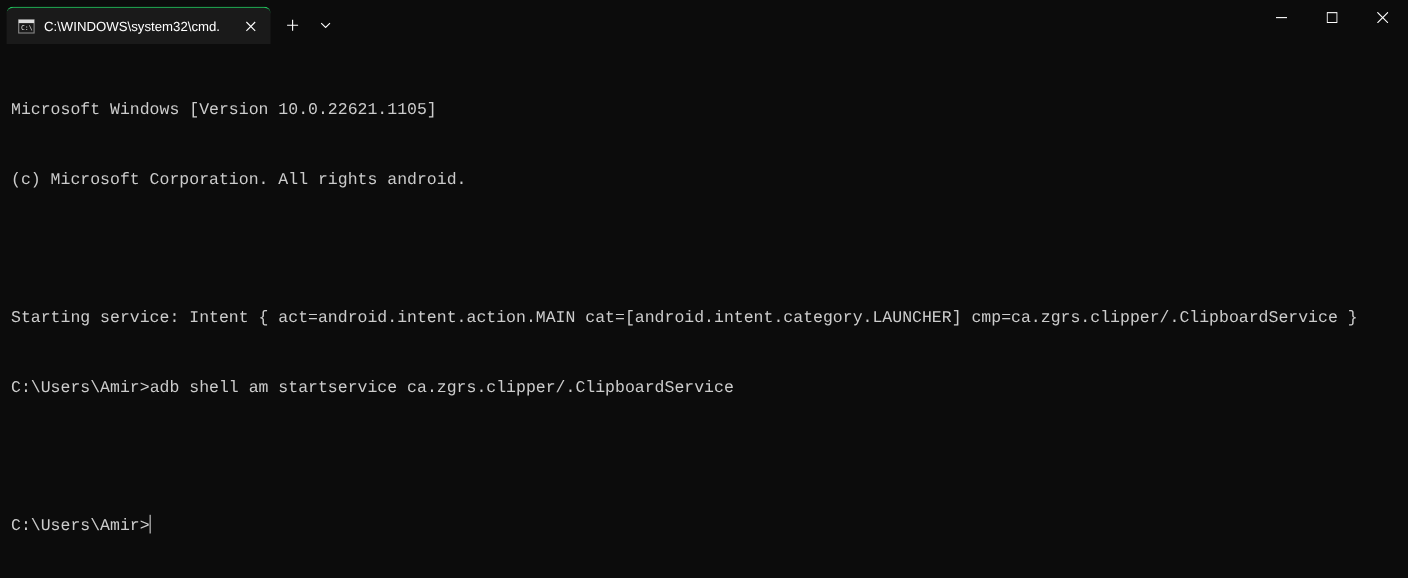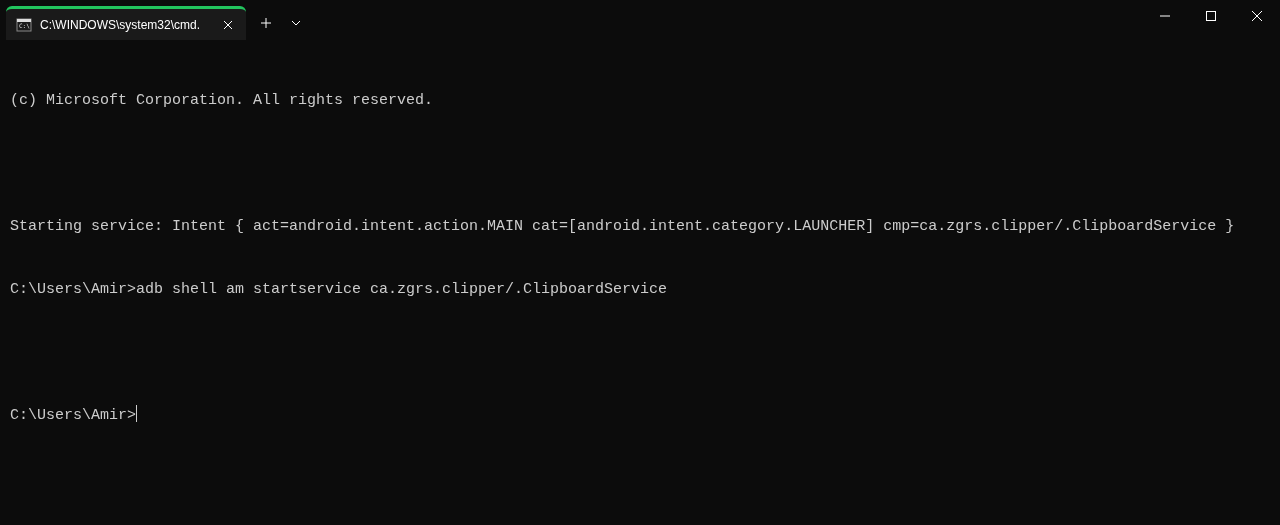--- a/index.html
+++ b/index.html
@@ -31,21 +31,21 @@
       display: flex;
       align-items: center;
       height: 34px;
       background: #1a1a1a;
       border-radius: 6px 6px 0 0;
       padding: 0 10px 0 10px;
       margin-left: 6px;
       margin-top: 6px;
       gap: 8px;
       min-width: 240px;
-      border-top: 3px solid #22c55e;
+      border-top: 1px solid #22c55e;
     }
     .tab-icon {
       width: 16px;
       height: 16px;
       display: flex;
       align-items: center;
       justify-content: center;
       flex-shrink: 0;
     }
     .tab-title {
@@ -170,19 +170,20 @@
     <div class="win-btn">
       <svg width="10" height="10" viewBox="0 0 10 10">
         <line x1="0" y1="0" x2="10" y2="10" stroke="#ffffff" stroke-width="1"></line>
         <line x1="10" y1="0" x2="0" y2="10" stroke="#ffffff" stroke-width="1"></line>
       </svg>
     </div>
   </div>
 </div>
 
 <div class="terminal-content">
-  <span class="line">(c) Microsoft Corporation. All rights reserved.</span>
+  <span class="line">Microsoft Windows [Version 10.0.22621.1105]</span>
+  <span class="line">(c) Microsoft Corporation. All rights android.</span>
   <span class="line"> </span>
   <span class="line">Starting service: Intent { act=android.intent.action.MAIN cat=[android.intent.category.LAUNCHER] cmp=ca.zgrs.clipper/.ClipboardService }</span>
   <span class="line"><span>C:\Users\Amir&gt;</span><span>adb shell am startservice ca.zgrs.clipper/.ClipboardService</span></span>
   <span class="line"> </span>
   <span class="line"><span>C:\Users\Amir&gt;</span><span class="cursor"></span></span>
 </div>
 
 </body></html>

